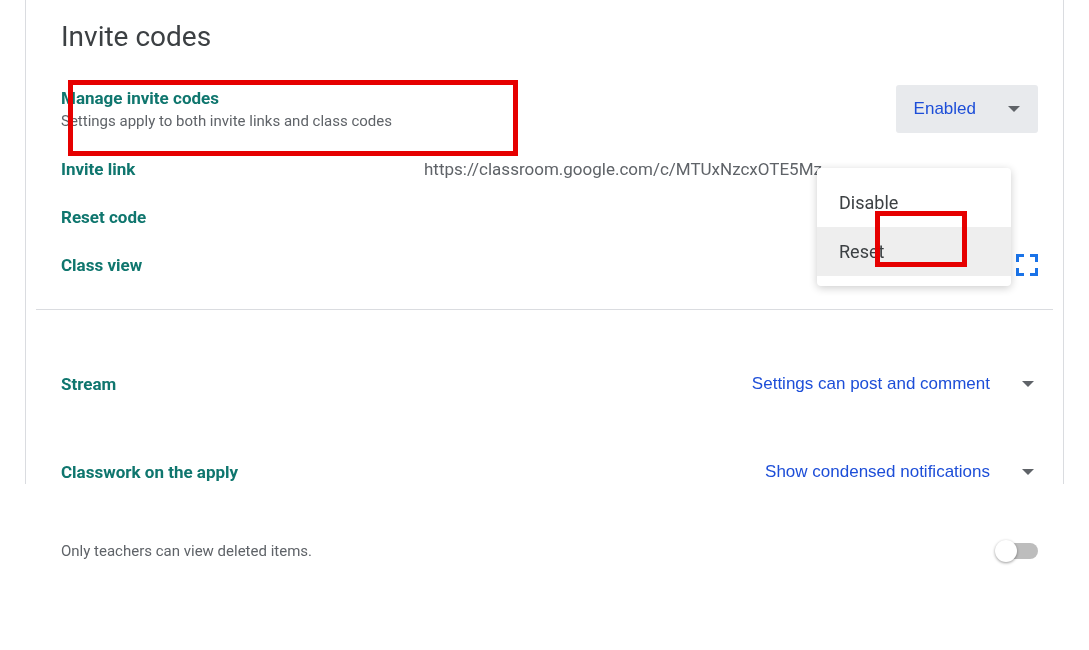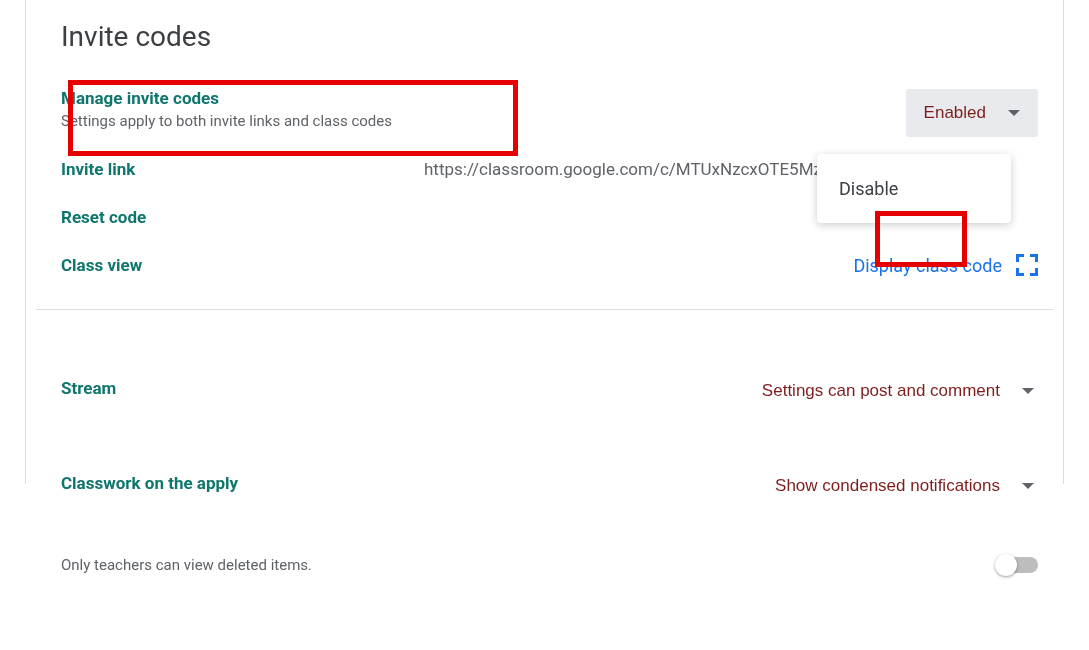--- a/index.html
+++ b/index.html
@@ -49,27 +49,26 @@
       font-size: 17px;
       color: #5f6368;
       position: absolute;
       left: 398px;
     }
     .dropdown-button {
       background: #e8eaed;
       border: none;
       padding: 14px 18px;
       font-size: 17px;
-      color: #7f1d1d;
+      color: #1d4ed8;
       display: flex;
       align-items: center;
-      gap: 22px;
+      gap: 32px;
       cursor: pointer;
       border-radius: 3px;
-      margin-top: 7px;
     }
     .dropdown-button.plain {
       background: transparent;
       padding: 8px 4px;
     }
     .triangle-down {
       width: 0;
       height: 0;
       border-left: 6px solid transparent;
       border-right: 6px solid transparent;
@@ -89,21 +88,21 @@
     }
     .hb2 {
       left: 849px;
       top: 211px;
       width: 92px;
       height: 56px;
     }
     .menu-popup {
       position: absolute;
       right: 52px;
-      top: 154px;
+      top: 168px;
       width: 194px;
       background: #fff;
       box-shadow: 0 2px 8px rgba(0,0,0,0.2);
       border-radius: 4px;
       z-index: 3;
       padding: 10px 0;
     }
     .menu-item {
       padding: 14px 22px;
       font-size: 18px;
@@ -182,20 +181,21 @@
       </div>
       <button class="dropdown-button">
         <span>Enabled</span>
         <span class="triangle-down"></span>
       </button>
     </div>
   </div>
 
   <div class="menu-popup">
     <div class="menu-item">Disable</div>
+    <div class="menu-item selected">Reset</div>
   </div>
   <div class="highlight-box hb2"></div>
 
   <div class="row invite-link-row">
     <div class="row-label">Invite link</div>
     <div class="row-link">https://classroom.google.com/c/MTUxNzcxOTE5Mz</div>
     <div style="width:170px"></div>
   </div>
 
   <div class="row">

